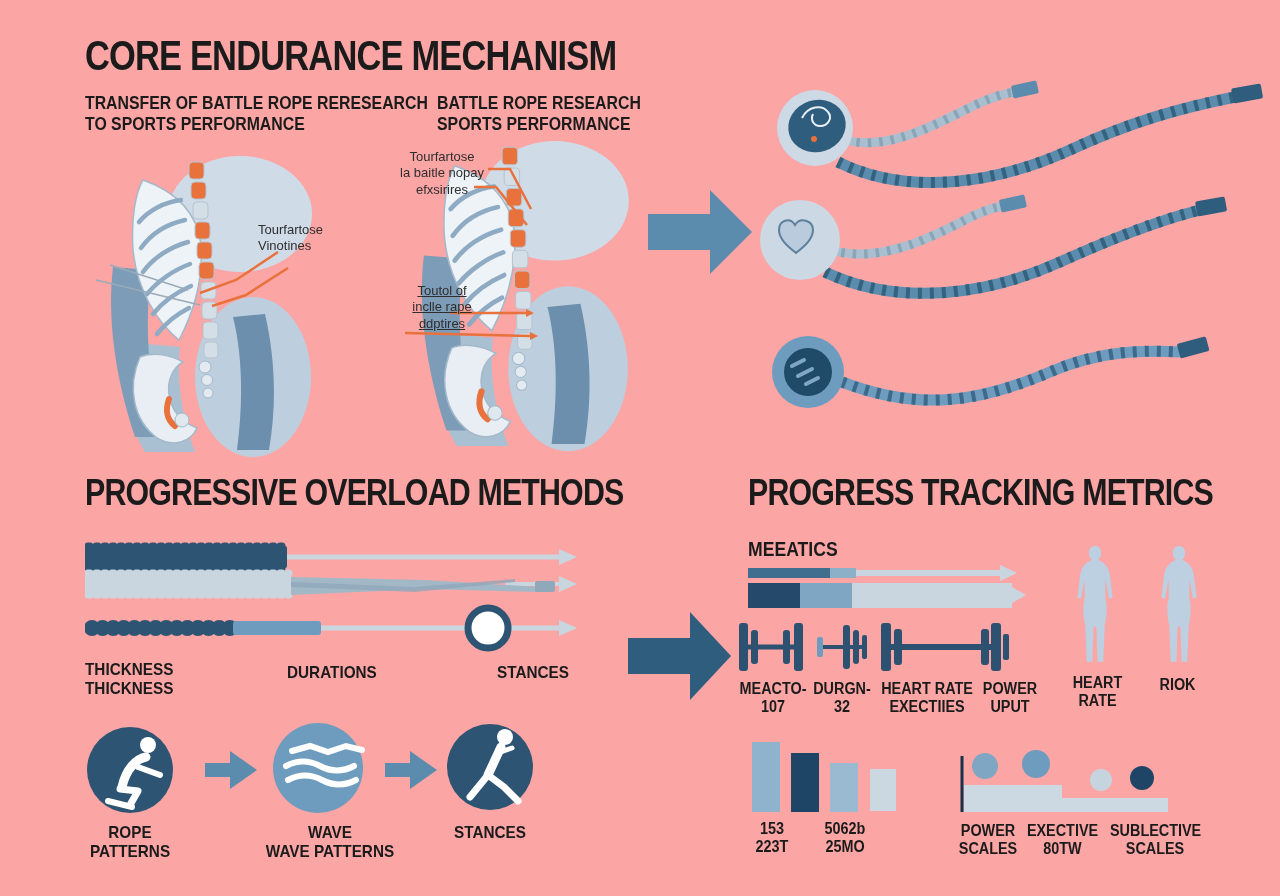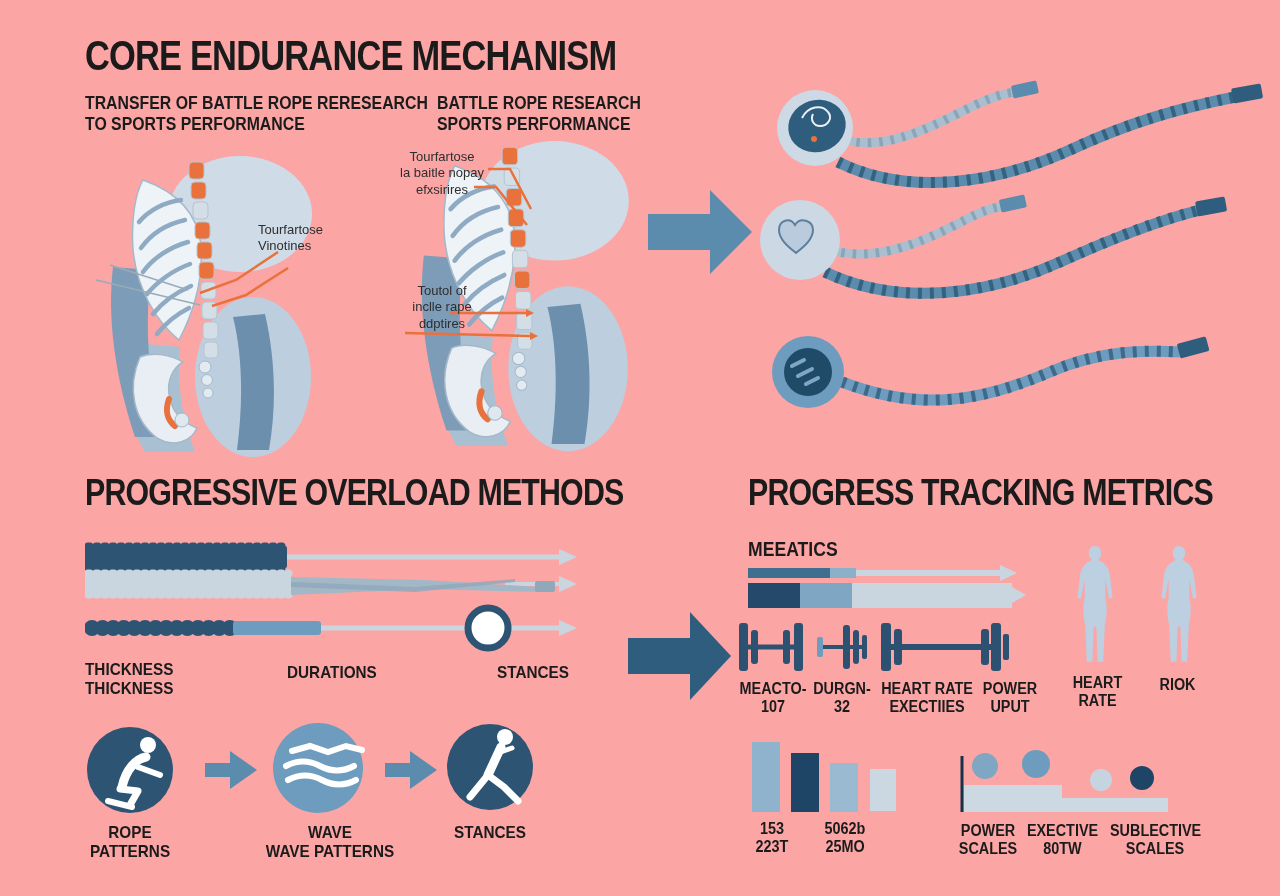--- a/index.html
+++ b/index.html
@@ -121,21 +121,21 @@
         <path d="M104,52 L126,52 L157,90" stroke="#e8713c" stroke-width="2.5" fill="none"></path>
         <path d="M80,178 L156,178" stroke="#e8713c" stroke-width="2.5" fill="none"></path>
         <polygon points="156,174 164,178 156,182" fill="#e8713c"></polygon>
         <path d="M35,198 L160,201" stroke="#e8713c" stroke-width="2.5" fill="none"></path>
         <polygon points="160,197 168,201 160,205" fill="#e8713c"></polygon>
       </g>
     </svg>
     <div class="abs alabel ctr" style="left:2px;top:14px;width:140px;">Tourfartose
 la baitle nopay
 efxsirires</div>
-    <div class="abs alabel ctr" style="left:2px;top:148px;width:140px;">Toutol of
+    <div class="abs alabel ctr" style="left:2px;top:148px;width:140px;text-decoration:underline;">Toutol of
 inclle rape
 ddptires</div>
   </div>
 
   <svg class="abs" style="left:640px;top:50px;" width="640" height="390" viewBox="0 0 640 390">
     <polygon points="8,164 70,164 70,140 112,182 70,224 70,200 8,200" fill="#5b8bad"></polygon>
 
     <g>
       <path d="M205,90 C250,102 300,72 335,55 C352,47 362,44 375,42" stroke="#a9bfcf" stroke-width="9" fill="none"></path>
       <path d="M205,90 C250,102 300,72 335,55 C352,47 362,44 375,42" stroke="#8aa5b8" stroke-width="9" fill="none" stroke-dasharray="3.5,8"></path>

